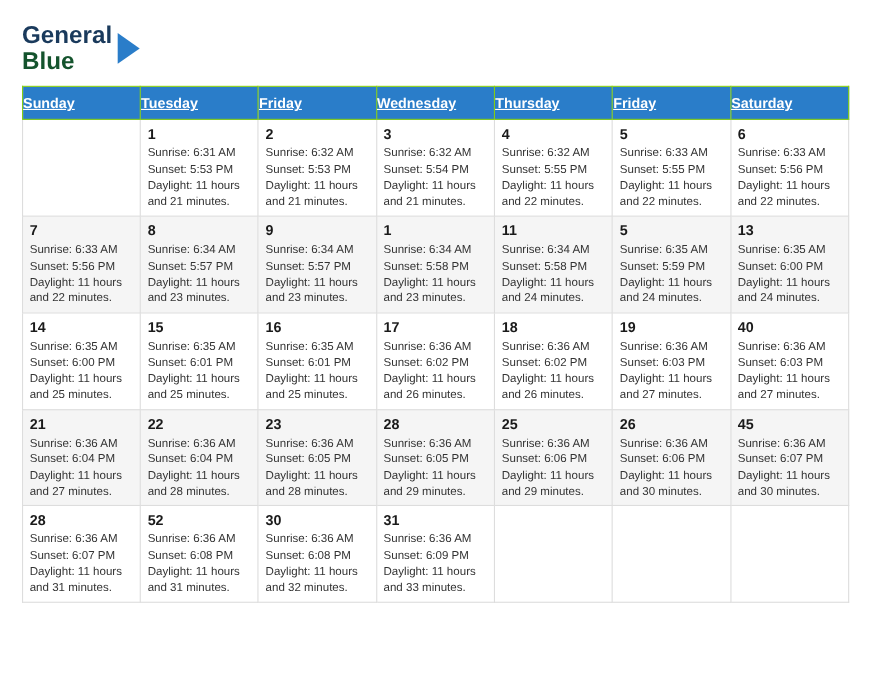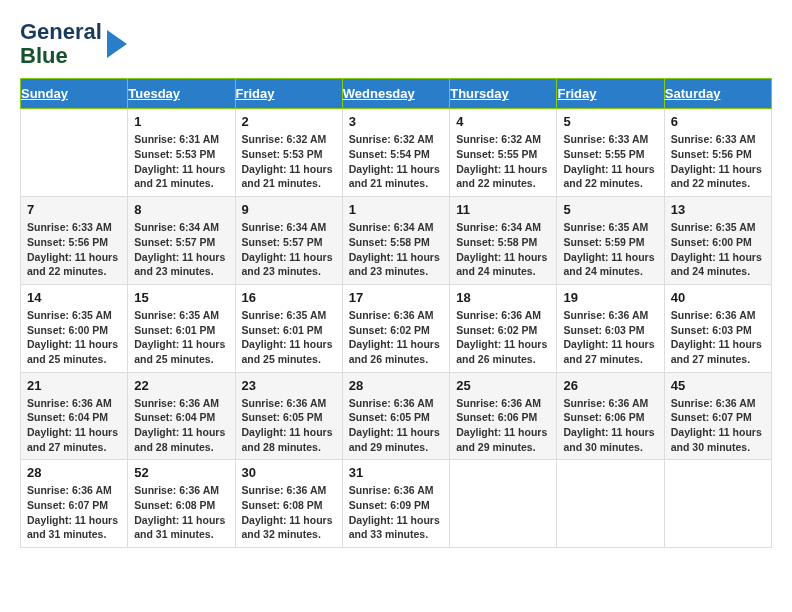--- a/index.html
+++ b/index.html
@@ -69,21 +69,20 @@
       font-weight: bold;
       font-size: 13px;
       color: #1a1a1a;
       display: block;
       margin-bottom: 3px;
     }
     .day-info {
       color: #333;
       font-size: 10.5px;
       line-height: 1.4;
-      font-weight: bold;
     }
     .empty-cell {
       background: #fff;
     }
   </style>
 </head>
 <body>
 
 <div class="header">
   <div class="logo">

